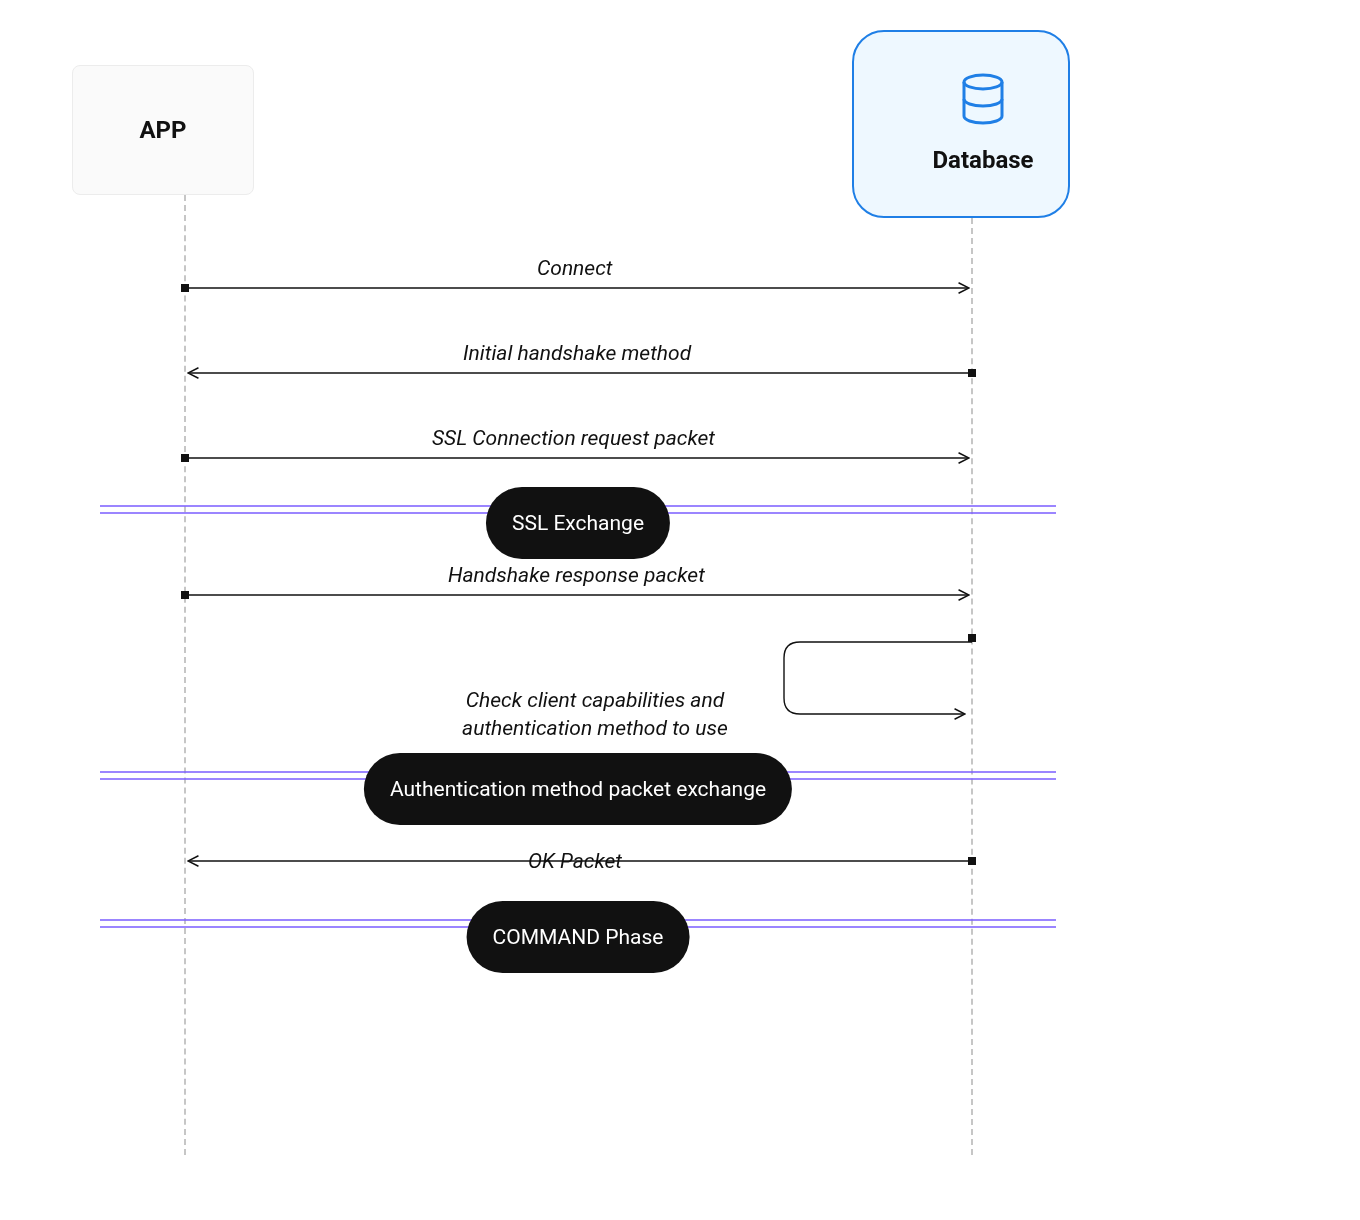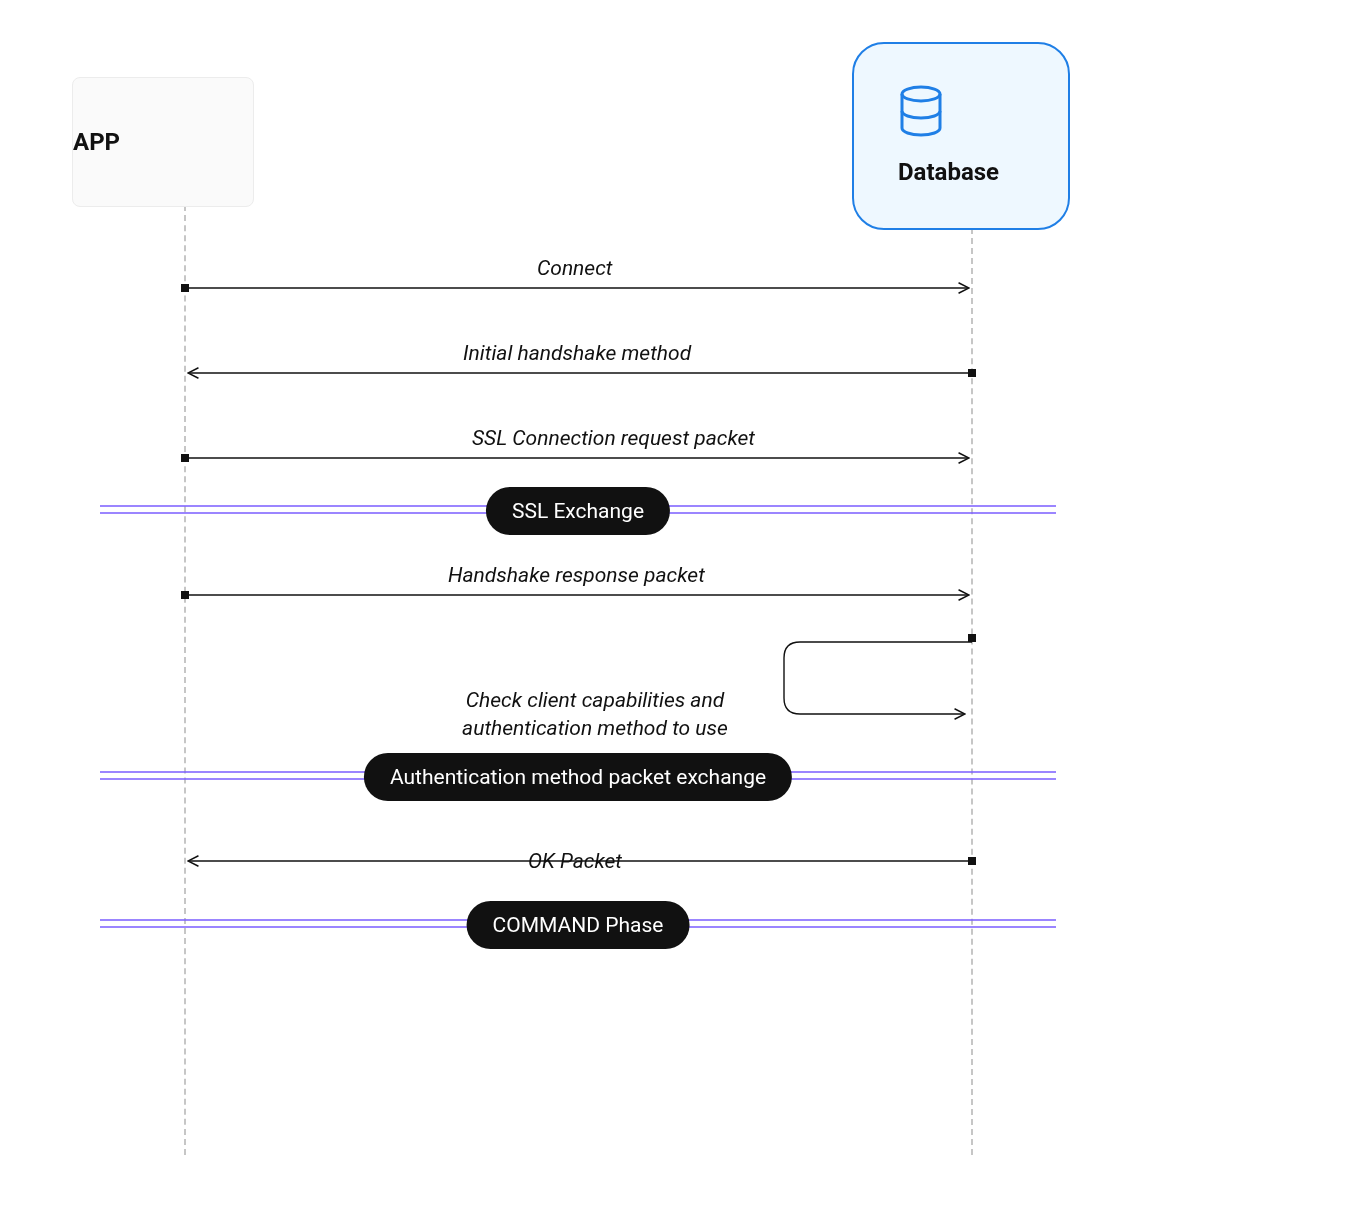--- a/index.html
+++ b/index.html
@@ -16,25 +16,24 @@
     overflow: hidden;
   }
   
   .actor {
     position: absolute;
     text-align: center;
     font-weight: 700;
     box-sizing: border-box;
     display: flex;
     flex-direction: column;
-    align-items: flex-start;
+    align-items: center;
     justify-content: center;
     font-size: 24px;
     line-height: 1.2;
-    margin-top: 12px;
   }
   .actor.app {
     left: 72px;
     top: 65px;
     width: 182px;
     height: 130px;
     background: #fafafa;
     border: 1px solid #ececec;
     border-radius: 8px;
   }
@@ -85,21 +84,21 @@
     text-align: center;
     line-height: 1.35;
     margin-top: 38px;
   }
   
   .pill {
     position: absolute;
     background: #111111;
     color: #ffffff;
     font-size: 21px;
-    padding: 12px 26px;
+    padding: 24px 26px;
     border-radius: 999px;
     transform: translateX(-50%);
     white-space: nowrap;
     z-index: 3;
   }
   
   .divider-line {
     stroke: #7a5cff;
     stroke-width: 1.4;
   }
@@ -175,21 +174,21 @@
     </g>
 
     <g>
       <line class="divider-line" x1="100" y1="920" x2="1056" y2="920"></line>
       <line class="divider-line" x1="100" y1="927" x2="1056" y2="927"></line>
     </g>
   </svg>
 
   <div class="msg-label" style="left:537px; top:256px;">Connect</div>
   <div class="msg-label" style="left:463px; top:341px;">Initial handshake method</div>
-  <div class="msg-label" style="left:432px; top:426px;margin-left:40px;">SSL Connection request packet</div>
+  <div class="msg-label" style="left:432px; top:426px;">SSL Connection request packet</div>
   <div class="msg-label" style="left:448px; top:563px;">Handshake response packet</div>
   <div class="msg-label multi" style="left:430px; top:648px; width:330px;">
     <span>Check client capabilities and</span><br>
     <span>authentication method to use</span>
   </div>
   <div class="msg-label" style="left:528px; top:829px;margin-top:20px;">OK Packet</div>
 
   <div class="pill" style="left:578px; top:487px;">SSL Exchange</div>
   <div class="pill" style="left:578px; top:753px;">Authentication method packet exchange</div>
   <div class="pill" style="left:578px; top:901px;">COMMAND Phase</div>

